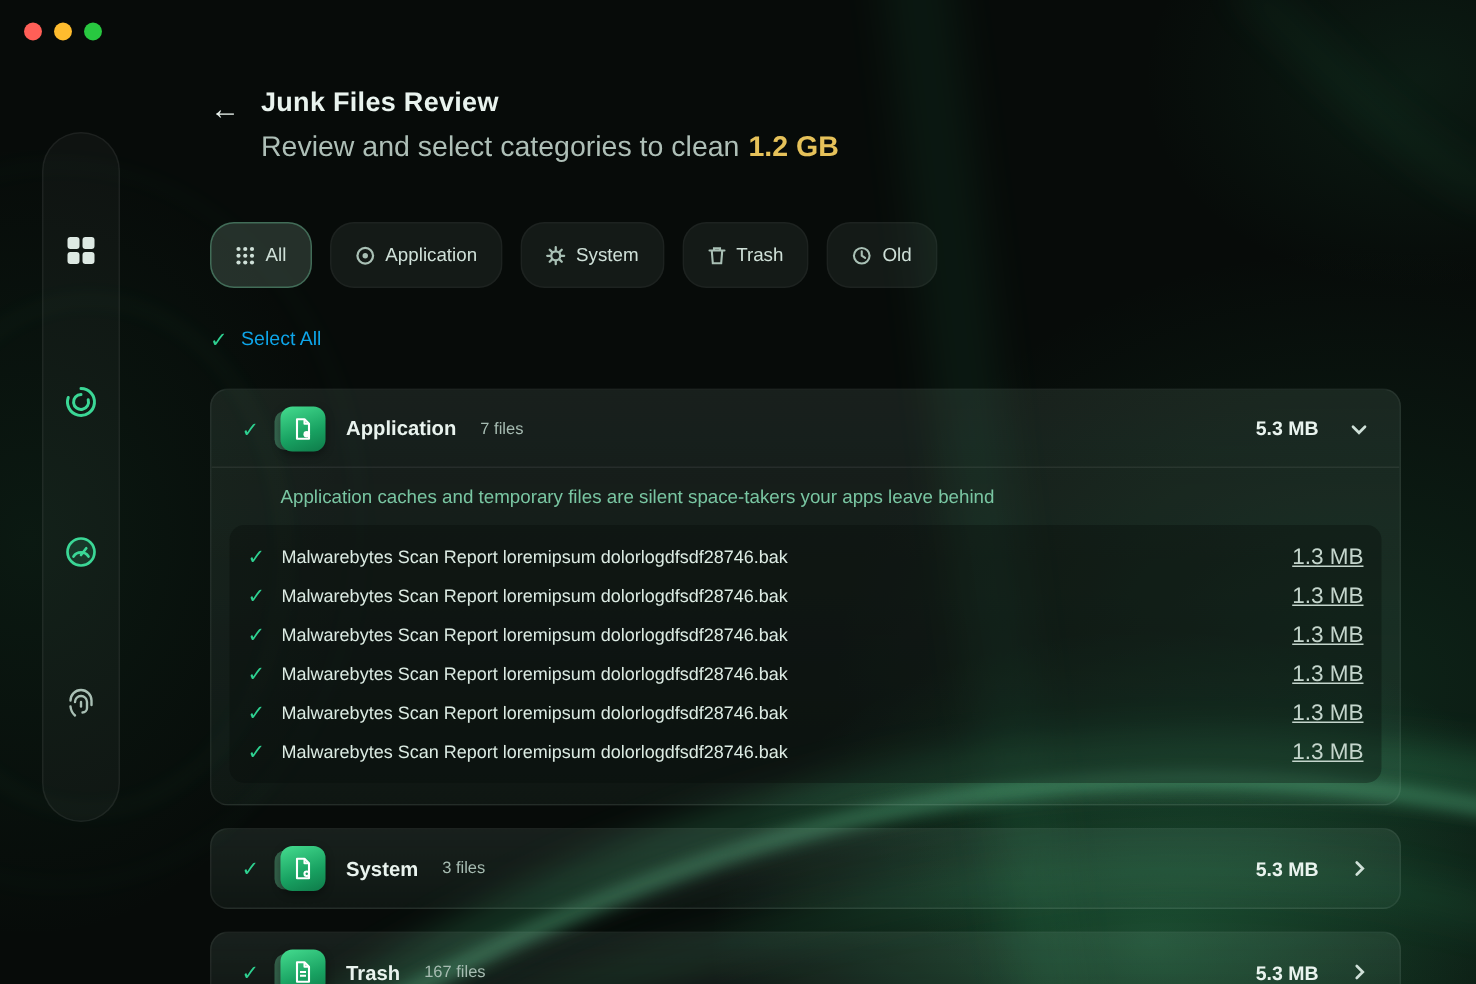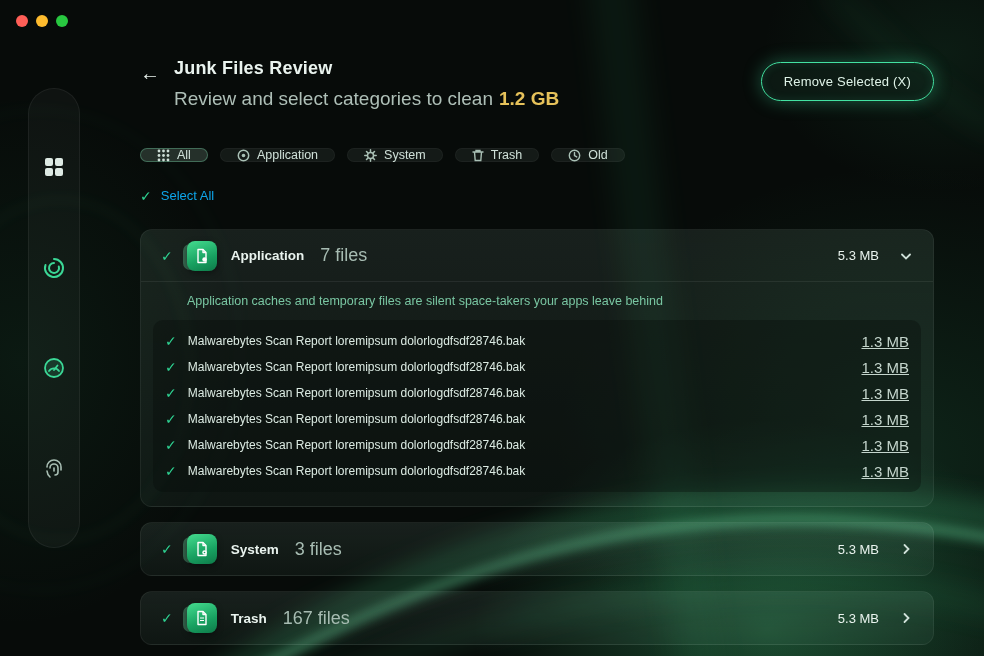--- a/index.html
+++ b/index.html
@@ -54,21 +54,21 @@
     font-size:13px; color:#def2e7; letter-spacing:0.2px;
     background:rgba(16,36,28,0.55);
     border:1px solid #43e2a2;
     box-shadow:0 0 18px rgba(64,227,162,0.35), inset 0 0 10px rgba(64,227,162,0.12);
     cursor:pointer; font-family:inherit;
   }
 
   
   .chips { display:flex; gap:12px; margin-top:38px; }
   .chip {
-    height:14px; padding:0 16px; border-radius:16px;
+    height:44px; padding:0 16px; border-radius:16px;
     display:flex; align-items:center; gap:7px;
     background:rgba(200,225,212,0.07);
     border:1px solid rgba(255,255,255,0.04);
     font-size:12.5px; color:#cfe0d8; cursor:pointer;
   }
   .chip.active {
     background:rgba(200,240,220,0.16);
     border:1px solid rgba(120,220,175,0.35);
   }
   .chip svg { flex:0 0 auto; }
@@ -96,23 +96,23 @@
     width:30px; height:30px; border-radius:8px; position:relative; flex:0 0 auto;
     background:linear-gradient(160deg,#43da8c,#13having 0); 
   }
   .file-badge { background:linear-gradient(160deg,#45dc8f 0%, #18a161 60%, #0e7a49 100%);
     box-shadow:0 2px 6px rgba(0,0,0,0.4); display:flex; align-items:center; justify-content:center; }
   .file-badge::before {
     content:""; position:absolute; left:-4px; top:3px; width:26px; height:26px;
     border-radius:7px; background:rgba(110,230,170,0.35); z-index:-1;
   }
   .cat-name { font-size:13.5px; font-weight:700; }
-  .cat-count { font-size:18px; color:#a7bcb2; margin-left:2px;text-align:center; }
+  .cat-count { font-size:11px; color:#a7bcb2; margin-left:2px;text-align:center; }
   .spacer { flex:1; }
-  .cat-size { font-size:13px; font-weight:400; }
+  .cat-size { font-size:13px; font-weight:700; }
   .chev { display:flex; align-items:center; margin-left:6px; }
 
   .card-desc {
     padding:12px 20px 10px 46px;
     font-size:12.5px; color:#79c6a2;
   }
   .file-list {
     margin:2px 12px 14px 12px; border-radius:10px;
     background:rgba(6,12,9,0.35);
     padding:8px 12px;
@@ -188,21 +188,20 @@
   <div class="header-row">
     <div class="title-block">
       <span class="back-arrow">←</span>
       <div>
         <div class="page-title">Junk Files Review</div>
         <div class="subtitle-row">
           <span>Review and select categories to clean</span><b>1.2 GB</b>
         </div>
       </div>
     </div>
-    <button class="remove-btn">Remove Selected (X)</button>
   </div>
 
   <div class="chips">
     <div class="chip active">
       <svg width="13" height="13" viewBox="0 0 13 13" fill="#cfe0d8">
         <circle cx="2" cy="2" r="1.4"></circle>
           <circle cx="6.5" cy="2" r="1.4"></circle>
           <circle cx="11" cy="2" r="1.4"></circle>
         <circle cx="2" cy="6.5" r="1.4"></circle>
           <circle cx="6.5" cy="6.5" r="1.4"></circle>

